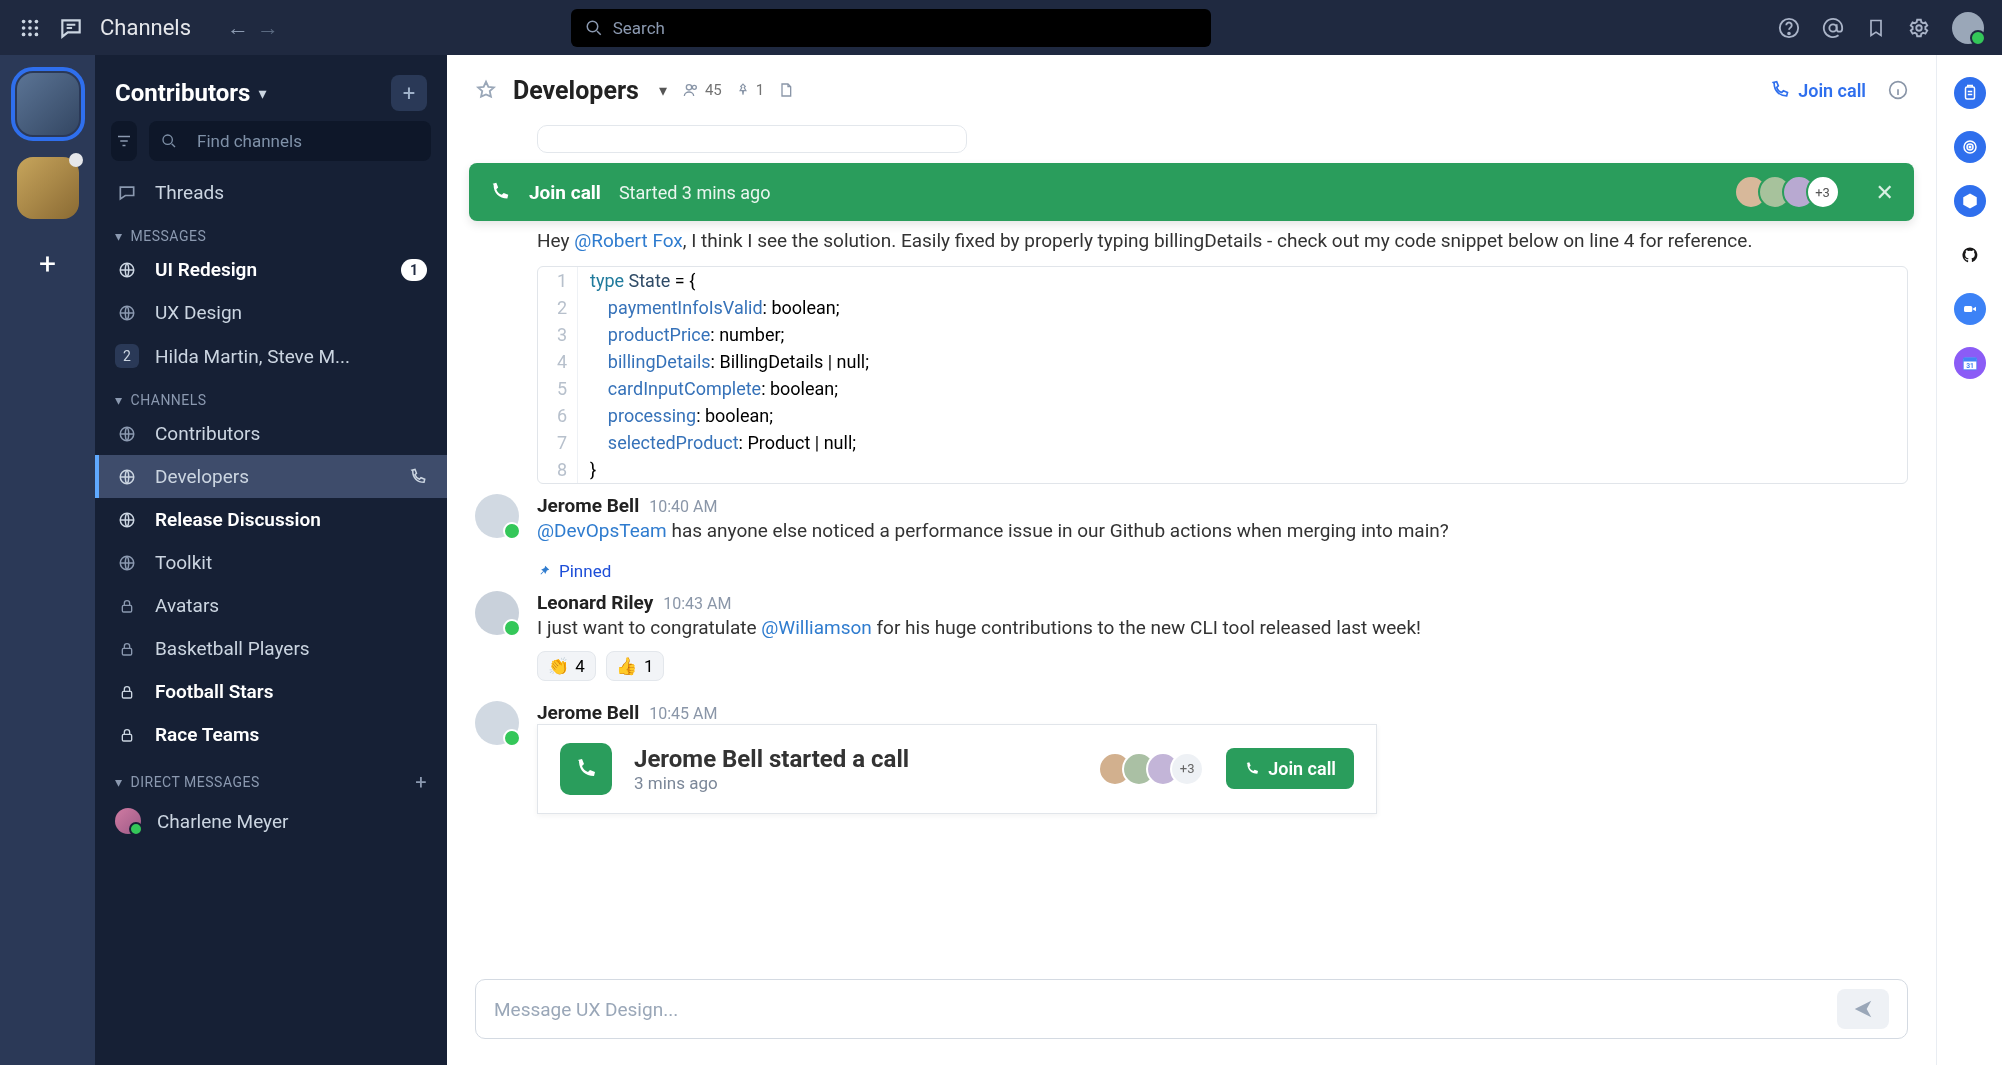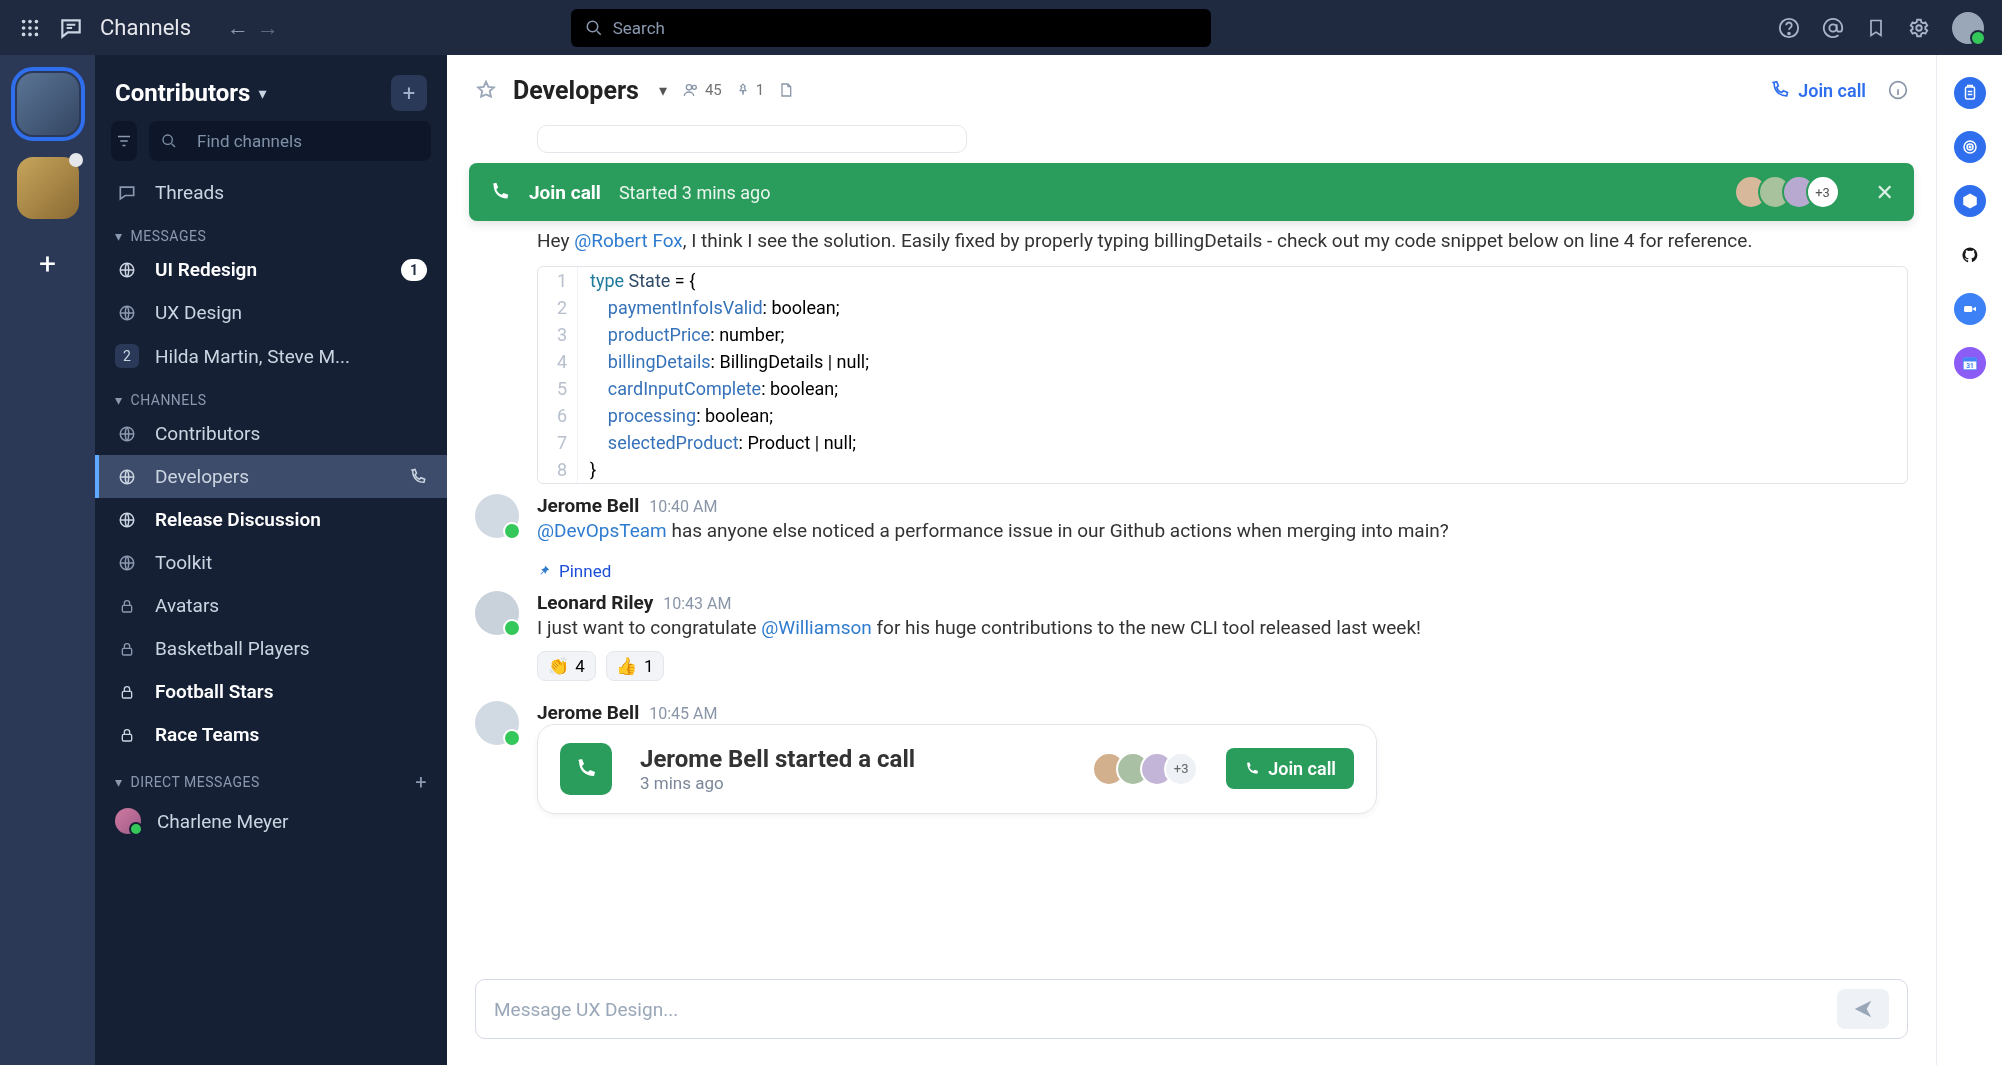--- a/index.html
+++ b/index.html
@@ -88,21 +88,21 @@
 .code-box{margin-top:8px;border:1px solid #e1e5ea;border-radius:6px;overflow:hidden;font-family:ui-monospace,Menlo,Consolas,monospace;font-size:18px}
 .code-line{display:flex}
 .ln{width:40px;text-align:right;padding:3px 10px;color:#b7c0cc;border-right:1px solid #eef1f5;user-select:none}
 .cc{padding:3px 12px;white-space:pre}
 .kw{color:#1f7a9c}
 .prop{color:#3672b9}
 .typ{color:#2e4a66}
 .pin-label{color:#1d4ed8;font-size:17px;margin-left:62px;margin-top:6px;display:flex;align-items:center;gap:8px}
 .reacts{display:flex;gap:10px;margin-top:8px}
 .react{background:#f2f4f7;border:1px solid #e3e7ec;border-radius:8px;padding:4px 10px;font-size:17px;display:flex;align-items:center;gap:6px;cursor:pointer}
-.call-card{border:1px solid #e1e5ea;border-radius:18px;padding:18px 22px;display:flex;align-items:center;gap:28px;max-width:840px;box-shadow:0 2px 6px rgba(0,0,0,.05)}
+.call-card{border:1px solid #e1e5ea;border-radius:0;padding:18px 22px;display:flex;align-items:center;gap:22px;max-width:840px;box-shadow:0 2px 6px rgba(0,0,0,.05)}
 .call-icon{width:52px;height:52px;border-radius:10px;background:#2a9d5c;display:flex;align-items:center;justify-content:center;color:#fff}
 .call-card h3{font-size:24px;color:#333;font-weight:700}
 .call-card .sub{color:#7b8798;font-size:17px}
 .call-card .avs .av{border-color:#fff}
 .join-btn{background:#2a9d5c;color:#fff;border:none;border-radius:8px;padding:10px 18px;font-size:18px;font-weight:600;display:flex;align-items:center;gap:8px;cursor:pointer}
 
 .composer{margin:18px 28px 26px;border:1px solid #d4dae2;border-radius:10px;height:60px;display:flex;align-items:center;padding:0 18px}
 .composer input{flex:1;border:none;outline:none;font-size:19px;color:#333}
 .composer input::placeholder{color:#9aa7b8}
 .send-btn{width:52px;height:40px;border-radius:8px;background:#eef1f5;display:flex;align-items:center;justify-content:center;color:#9aa7b8}

